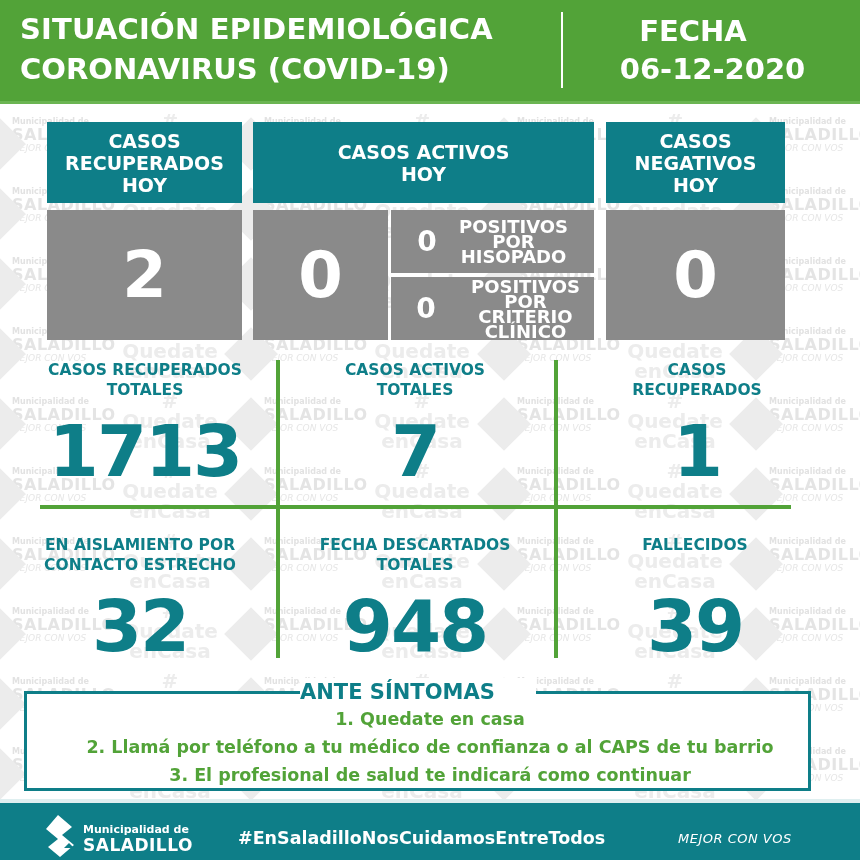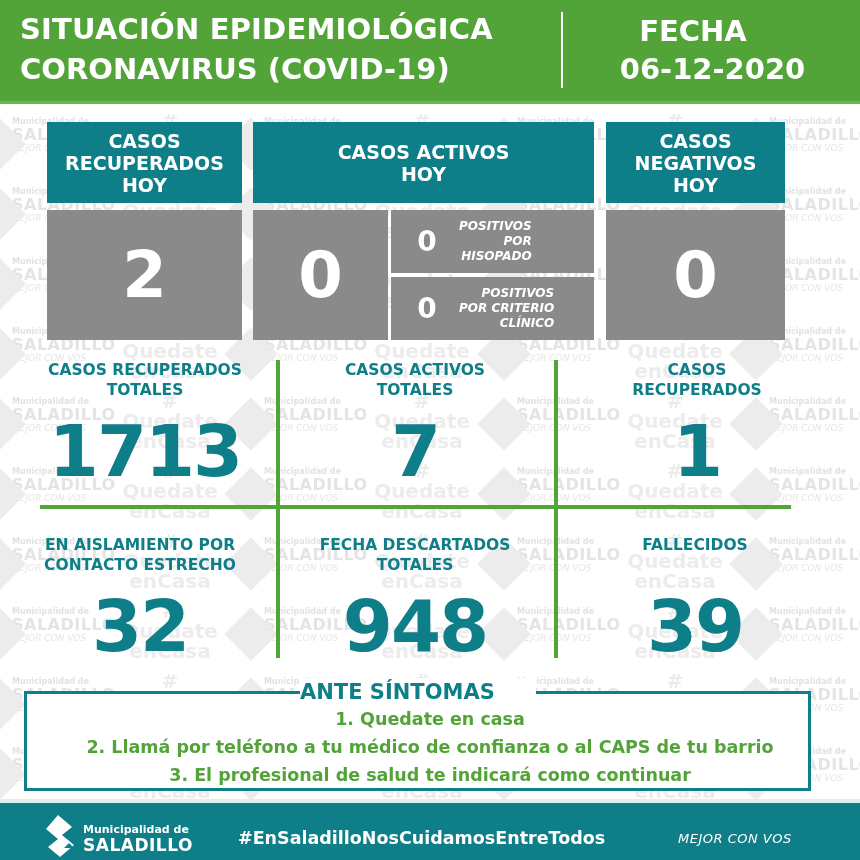--- a/index.html
+++ b/index.html
@@ -29,21 +29,21 @@
   .header-sep { left: 561px; top: 12px; width: 2px; height: 76px; background: #ffffff; }
   .fecha-label { left: 563px; top: 14px; width: 260px; text-align: center; font-size: 29px; font-weight: bold; color: #fff; }
   .fecha-value { left: 563px; top: 52px; width: 260px; text-align: center; font-size: 29px; font-weight: bold; color: #fff; padding-left: 39px; }
 
   
   .teal-box { background: #0e7e88; color: #fff; font-weight: bold; text-align: center; display: flex; flex-direction: column; justify-content: center; align-items: center; }
   .teal-box span { display: block; font-size: 19px; line-height: 22px; }
   .grey-box { background: #8a8a8a; color: #fff; font-weight: bold; display: flex; align-items: center; justify-content: center; }
   .big-num { font-size: 64px; line-height: 64px; }
   .sub-num { font-size: 28px; line-height: 28px; width: 52px; text-align: center; }
-  .sub-label { font-size: 12px; line-height: 15px; text-align: right; font-style: italic; }
+  .sub-label { font-size: 18px; line-height: 15px; text-align: center; }
 
   
   .grid-v { width: 4px; background: #52a338; }
   .grid-h { height: 4px; background: #52a338; }
   .stat-label { font-size: 15.5px; font-weight: bold; color: #0e7e88; text-align: center; line-height: 20px; }
   .stat-value { font-size: 72px; font-weight: bold; color: #0e7e88; text-align: center; line-height: 72px; letter-spacing: -2px; }
 
   
   .sym-box { left: 24px; top: 691px; width: 787px; height: 100px; border: 3px solid #0e7e88; background: #fff; }
   .sym-title { left: 300px; top: 678px; width: 236px; height: 28px; background: #fff; font-size: 21px; font-weight: bold; color: #0e7e88; line-height: 28px; }

